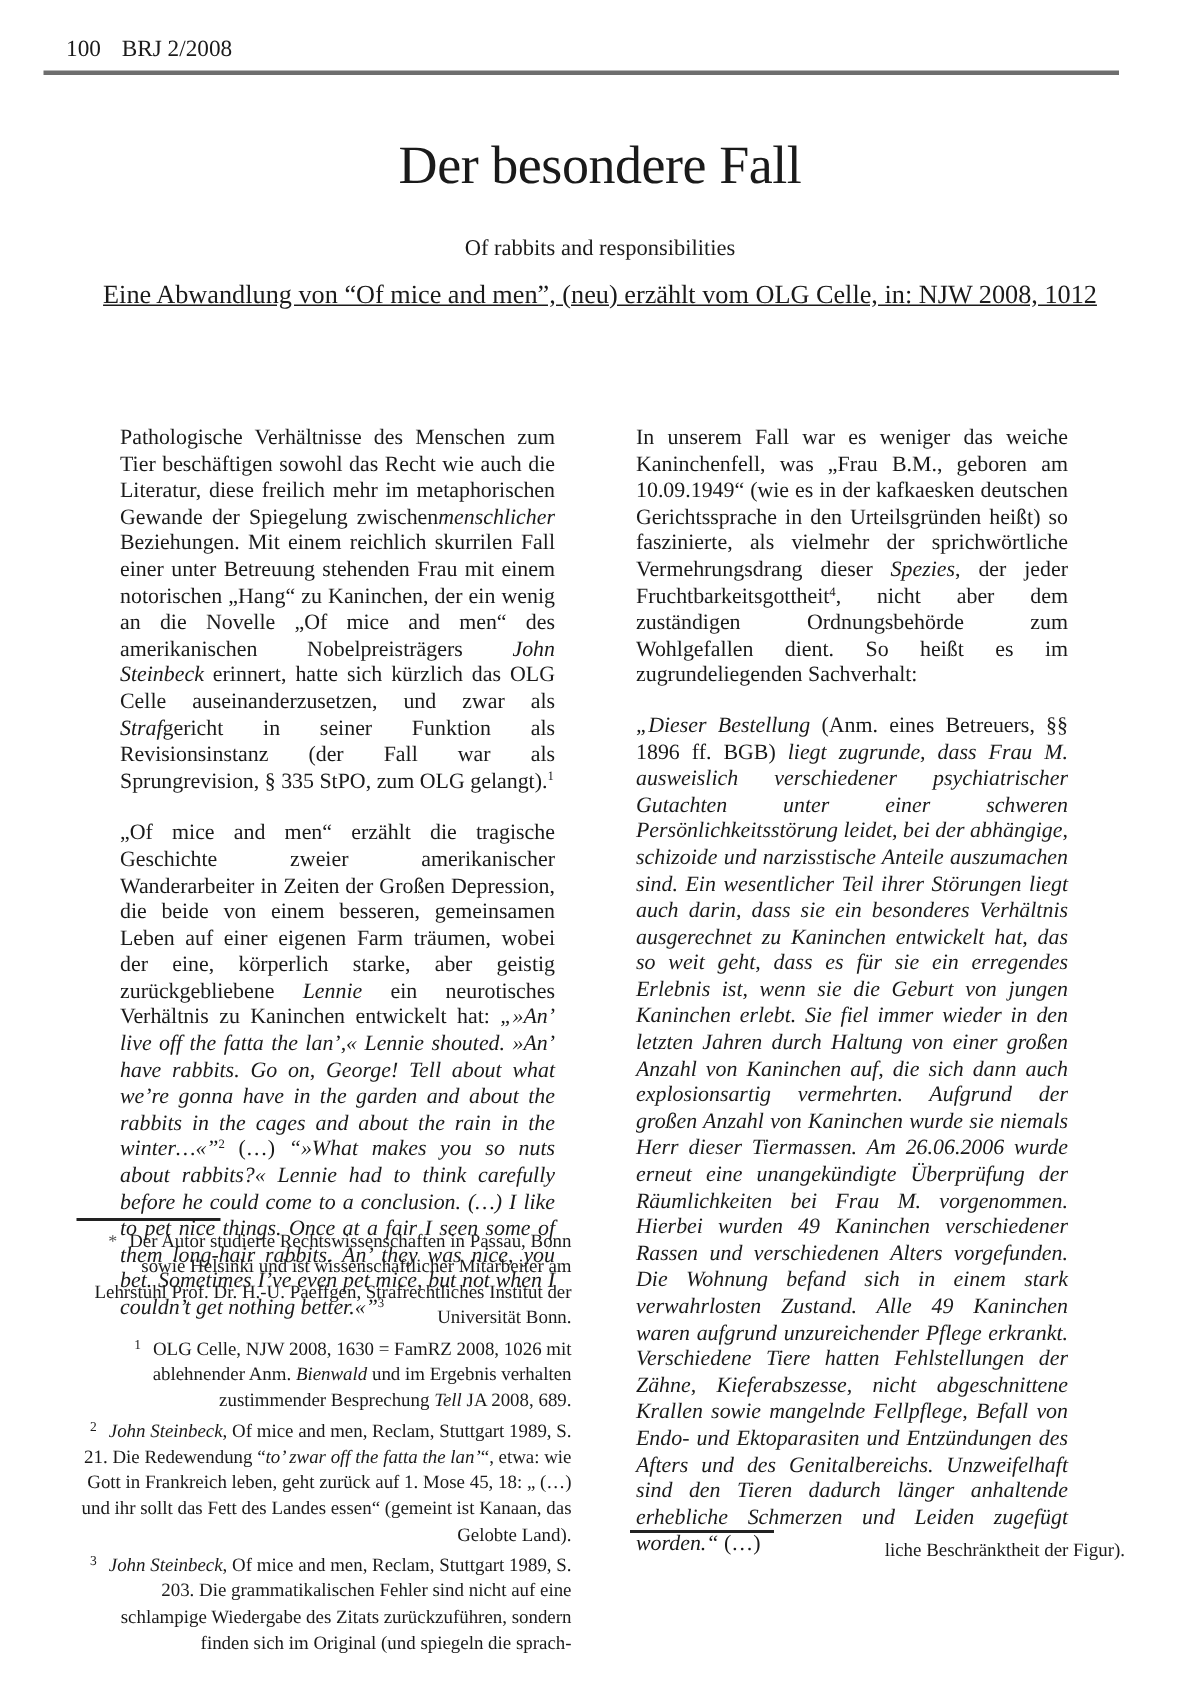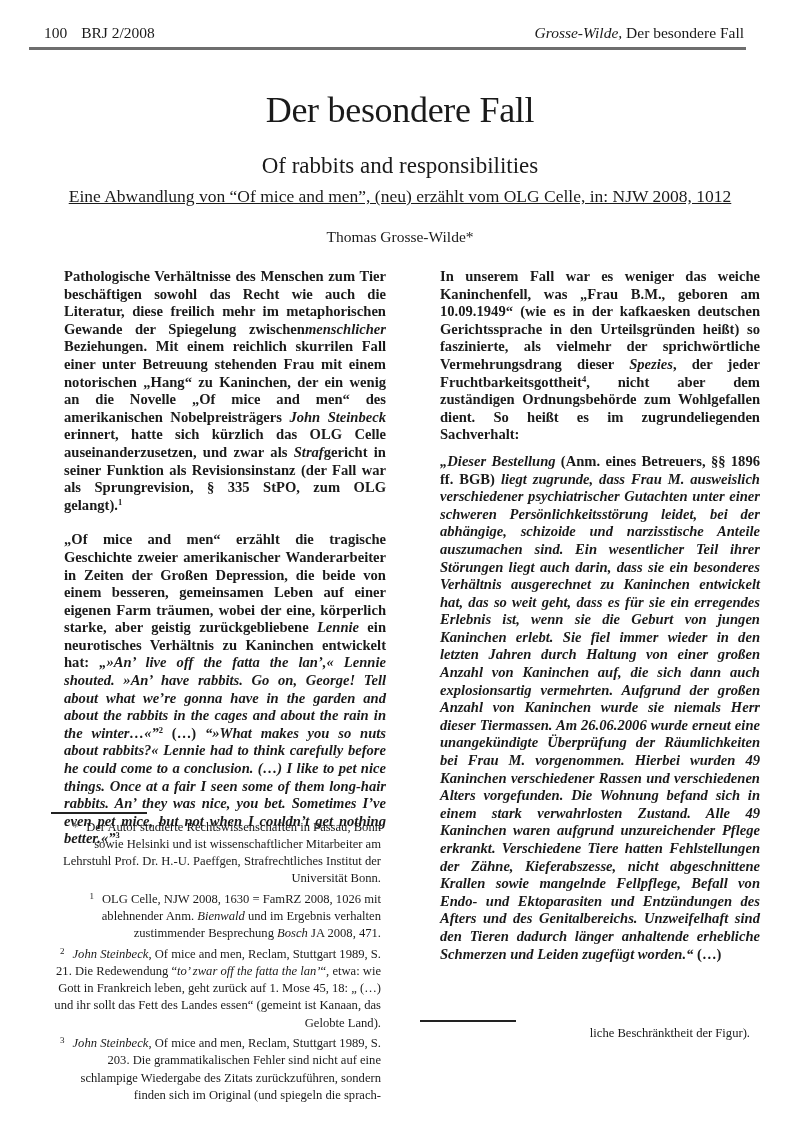--- a/index.html
+++ b/index.html
@@ -5,27 +5,27 @@
   html, body { margin: 0; padding: 0; background: #ffffff; }
   body { width: 800px; height: 1131px; position: relative; overflow: hidden;
          font-family: "Liberation Serif", "DejaVu Serif", serif; color: #1a1a1a; }
   .running-head { position: absolute; left: 44px; right: 56px; top: 16px; height: 26px;
                   display: flex; justify-content: space-between; align-items: flex-end;
                   font-size: 15.5px; }
   .running-head .left span + span { margin-left: 10px; }
   .rule { position: absolute; left: 29px; right: 54px; top: 47px; height: 3px; background: #6e6e6e; }
   .title-block { position: absolute; left: 0; right: 0; top: 88px; text-align: center; }
   .title { font-size: 36px; line-height: 44px; margin: 0; font-weight: normal; letter-spacing: -0.3px; }
-  .subtitle { font-size: 23px; line-height: 26px; margin-top: 21px; }
+  .subtitle { font-size: 15px; line-height: 26px; margin-top: 21px; }
   .subsubtitle { font-size: 17.5px; line-height: 22px; margin-top: 6px; text-decoration: underline; }
   .author { font-size: 15.5px; line-height: 20px; margin-top: 20px; }
   .col { position: absolute; top: 268px; font-size: 14.6px; line-height: 17.6px; text-align: justify; hyphens: manual; }
   .col-left { left: 64px; width: 322px; }
-  .col-right { left: 440px; width: 320px; }
-  p { margin: 0; font-weight: bold; }
+  .col-right { left: 408px; width: 320px; }
+  p { margin: 16px; }
   p + p { margin-top: 17px; }
   .quote { margin-top: 9px; }
   .after-quote { margin-top: 9px !important; }
   .fnrule { width: 96px; height: 1.5px; background: #222; }
   .footnotes { font-size: 12.6px; line-height: 17.3px; text-align: right; }
   .footnotes .fn { text-indent: 0; }
   .fnmark { font-size: 9px; vertical-align: 4px; margin-right: 8px; }
   .star { font-size: 12px; margin-right: 8px; color: #555; }
   sup { font-size: 8.5px; line-height: 0; vertical-align: 5px; }
   .left-footer { position: absolute; left: 51px; top: 812px; width: 330px; }
@@ -34,42 +34,38 @@
   .left-footer .fnrule { margin-bottom: 5px; }
 </style>
 </head>
 <body>
 
 <div class="running-head">
   <div class="left">
     <span>100</span>
     <span>BRJ 2/2008</span>
   </div>
-  <div class="right">
-    <i>Grosse-Wilde,</i><span> Der besondere Fall</span>
-  </div>
 </div>
 <div class="rule"></div>
 
 <div class="title-block">
   <h1 class="title">Der besondere Fall</h1>
   <div class="subtitle">Of rabbits and responsibilities</div>
   <div class="subsubtitle">Eine Abwandlung von “Of mice and men”, (neu) erzählt vom OLG Celle, in: NJW 2008, 1012</div>
-  <div class="author"><span>Thomas Grosse-Wilde</span><span>*</span></div>
 </div>
 
 <div class="col col-left">
   <p><span>Pathologische Verhältnisse des Menschen zum Tier beschäftigen sowohl das Recht wie auch die Literatur, diese freilich mehr im metaphorischen Gewande der Spiegelung zwischen</span><i>menschlicher</i><span> Beziehungen. Mit einem reichlich skurrilen Fall einer unter Betreuung stehenden Frau mit einem notorischen „Hang“ zu Kaninchen, der ein wenig an die Novelle „Of mice and men“ des amerikanischen Nobelpreisträgers </span><i>John Steinbeck</i><span> erinnert, hatte sich kürzlich das OLG Celle auseinanderzusetzen, und zwar als </span><i>Straf</i><span>gericht in seiner Funktion als Revisionsinstanz (der Fall war als Sprungrevision, § 335 StPO, zum OLG gelangt).</span><sup>1</sup></p>
   <p><span>„Of mice and men“ erzählt die tragische Geschichte zweier amerikanischer Wanderarbeiter in Zeiten der Großen Depression, die beide von einem besseren, gemeinsamen Leben auf einer eigenen Farm träumen, wobei der eine, körperlich starke, aber geistig zurückgebliebene </span><i>Lennie</i><span> ein neurotisches Verhältnis zu Kaninchen entwickelt hat: </span><i>„»An’ live off the fatta the lan’,« Lennie shouted. »An’ have rabbits. Go on, George! Tell about what we’re gonna have in the garden and about the rabbits in the cages and about the rain in the winter…«”</i><sup>2</sup><span> (…) </span><i>“»What makes you so nuts about rabbits?« Lennie had to think carefully before he could come to a conclusion. (…) I like to pet nice things. Once at a fair I seen some of them long-hair rabbits. An’ they was nice, you bet. Sometimes I’ve even pet mice, but not when I couldn’t get nothing better.«”</i><sup>3</sup></p>
 </div>
 
 <div class="left-footer footnotes">
   <div class="fnrule"></div>
   <div class="fn"><span class="star">*</span><span>Der Autor studierte Rechtswissenschaften in Passau, Bonn sowie Helsinki und ist wissenschaftlicher Mitarbeiter am Lehrstuhl Prof. Dr. H.-U. Paeffgen, Strafrechtliches Institut der Universität Bonn.</span></div>
-  <div class="fn"><span class="fnmark">1</span><span>OLG Celle, NJW 2008, 1630 = FamRZ 2008, 1026 mit ablehnender Anm. </span><i>Bienwald</i><span> und im Ergebnis verhalten zustimmender Besprechung </span><i>Bosch</i><span> JA 2008, 471.</span></div>
+  <div class="fn"><span class="fnmark">1</span><span>OLG Celle, NJW 2008, 1630 = FamRZ 2008, 1026 mit ablehnender Anm. </span><i>Bienwald</i><span> und im Ergebnis verhalten zustimmender Besprechung </span><i>Tell</i><span> JA 2008, 689.</span></div>
   <div class="fn"><span class="fnmark">2</span><i>John Steinbeck</i><span>, Of mice and men, Reclam, Stuttgart 1989, S. 21. Die Redewendung “</span><i>to’ zwar off the fatta the lan’</i><span>“, etwa: wie Gott in Frankreich leben, geht zurück auf 1. Mose 45, 18: „ (…) und ihr sollt das Fett des Landes essen“ (gemeint ist Kanaan, das Gelobte Land).</span></div>
   <div class="fn"><span class="fnmark">3</span><i>John Steinbeck</i><span>, Of mice and men, Reclam, Stuttgart 1989, S. 203. Die grammatikalischen Fehler sind nicht auf eine schlampige Wiedergabe des Zitats zurückzuführen, sondern finden sich im Original (und spiegeln die sprach-</span></div>
 </div>
 
 <div class="col col-right">
   <p><span>In unserem Fall war es weniger das weiche Kaninchenfell, was „Frau B.M., geboren am 10.09.1949“ (wie es in der kafkaesken deutschen Gerichtssprache in den Urteilsgründen heißt) so faszinierte, als vielmehr der sprichwörtliche Vermehrungsdrang dieser </span><i>Spezies</i><span>, der jeder Fruchtbarkeitsgottheit</span><sup>4</sup><span>, nicht aber dem zuständigen Ordnungsbehörde zum Wohlgefallen dient. So heißt es im zugrundeliegenden Sachverhalt:</span></p>
   <p class="quote"><i>„Dieser Bestellung</i><span> (Anm. eines Betreuers, §§ 1896 ff. BGB) </span><i>liegt zugrunde, dass Frau M. ausweislich verschiedener psychiatrischer Gutachten unter einer schweren Persönlichkeitsstörung leidet, bei der abhängige, schizoide und narzisstische Anteile auszumachen sind. Ein wesentlicher Teil ihrer Störungen liegt auch darin, dass sie ein besonderes Verhältnis ausgerechnet zu Kaninchen entwickelt hat, das so weit geht, dass es für sie ein erregendes Erlebnis ist, wenn sie die Geburt von jungen Kaninchen erlebt. Sie fiel immer wieder in den letzten Jahren durch Haltung von einer großen Anzahl von Kaninchen auf, die sich dann auch explosionsartig vermehrten. Aufgrund der großen Anzahl von Kaninchen wurde sie niemals Herr dieser Tiermassen. Am 26.06.2006 wurde erneut eine unangekündigte Überprüfung der Räumlichkeiten bei Frau M. vorgenommen. Hierbei wurden 49 Kaninchen verschiedener Rassen und verschiedenen Alters vorgefunden. Die Wohnung befand sich in einem stark verwahrlosten Zustand. Alle 49 Kaninchen waren aufgrund unzureichender Pflege erkrankt. Verschiedene Tiere hatten Fehlstellungen der Zähne, Kieferabszesse, nicht abgeschnittene Krallen sowie mangelnde Fellpflege, Befall von Endo- und Ektoparasiten und Entzündungen des Afters und des Genitalbereichs. Unzweifelhaft sind den Tieren dadurch länger anhaltende erhebliche Schmerzen und Leiden zugefügt worden.“</i><span> (…)</span></p>
 </div>
 
 <div class="right-footer footnotes">

